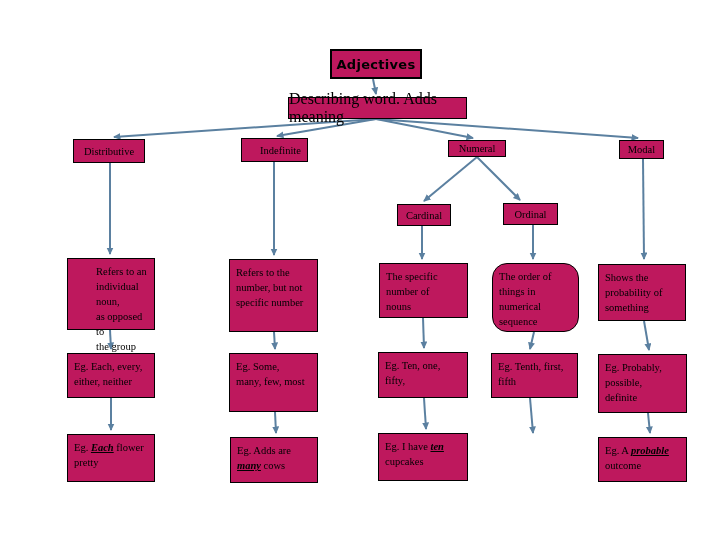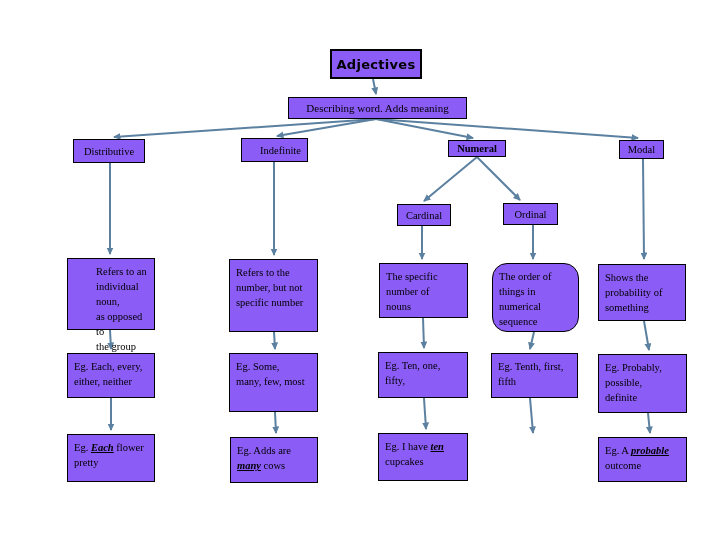--- a/index.html
+++ b/index.html
@@ -19,36 +19,36 @@
   #arrow-layer {
     position: absolute;
     left: 0;
     top: 0;
     pointer-events: none;
   }
   .box {
     position: absolute;
     box-sizing: border-box;
     border: 1px solid #000000;
-    background: #8b5cf6;
+    background: #be185d;
     color: #000000;
     font-family: "Liberation Serif", serif;
   }
   .root-box {
     border-width: 2px;
     font-family: "DejaVu Sans", sans-serif;
     font-weight: bold;
     font-size: 13px;
     display: flex;
     align-items: center;
     justify-content: center;
     letter-spacing: 0.3px;
   }
   .def-box {
-    font-size: 11px;
+    font-size: 16px;
     display: flex;
     align-items: center;
     justify-content: center;
   }
   .cat-box {
     font-size: 10.5px;
     display: flex;
     align-items: center;
     justify-content: center;
   }
@@ -61,21 +61,21 @@
   .hl {
     font-style: italic;
     font-weight: bold;
     text-decoration: underline;
   }
   
   #adjectives   { left:330px; top:49px;  width:92px; height:30px; }
   #definition   { left:288px; top:97px;  width:179px; height:22px; }
   #cat-distributive { left:73px;  top:139px; width:72px; height:24px; }
   #cat-indefinite   { left:241px; top:138px; width:67px; height:24px;padding-left:12px; }
-  #cat-numeral      { left:448px; top:140px; width:58px; height:17px;font-weight:bold; }
+  #cat-numeral      { left:448px; top:140px; width:58px; height:17px; }
   #cat-modal        { left:619px; top:140px; width:45px; height:19px; }
   #cat-cardinal     { left:397px; top:204px; width:54px; height:22px; }
   #cat-ordinal      { left:503px; top:203px; width:55px; height:22px; }
 
   #desc-0 { left:67px;  top:258px; width:88px; height:72px;padding-left:28px; }
   #desc-1 { left:229px; top:259px; width:89px; height:73px; }
   #desc-2 { left:379px; top:263px; width:89px; height:55px; }
   #desc-3 { left:492px; top:263px; width:87px; height:69px;border-radius:15px; }
   #desc-4 { left:598px; top:264px; width:88px; height:57px; }
 

